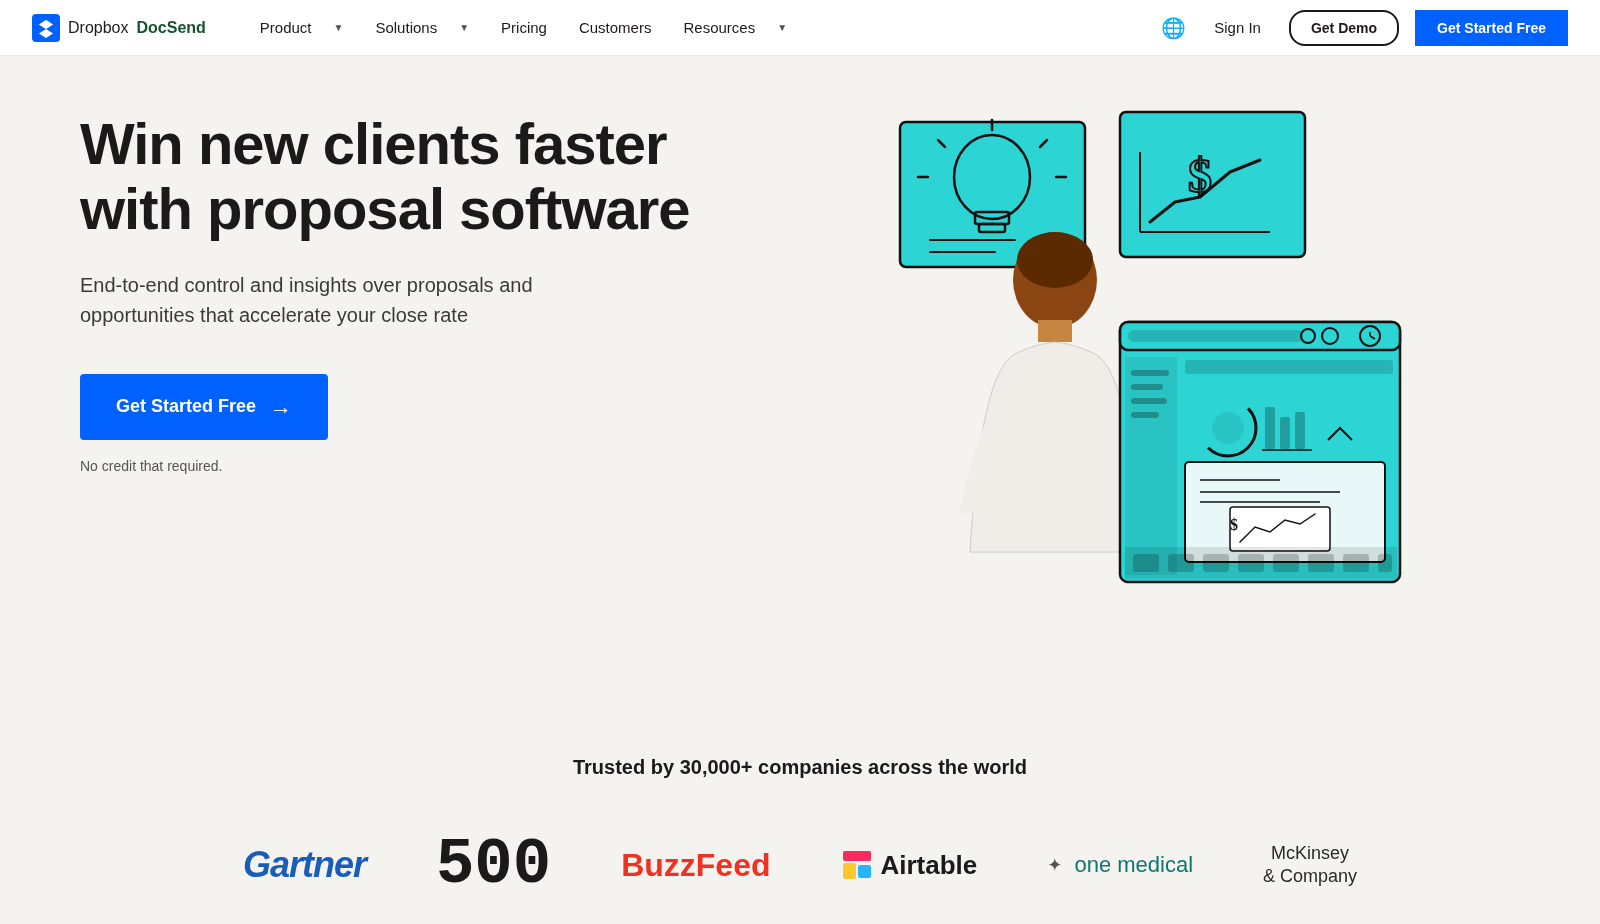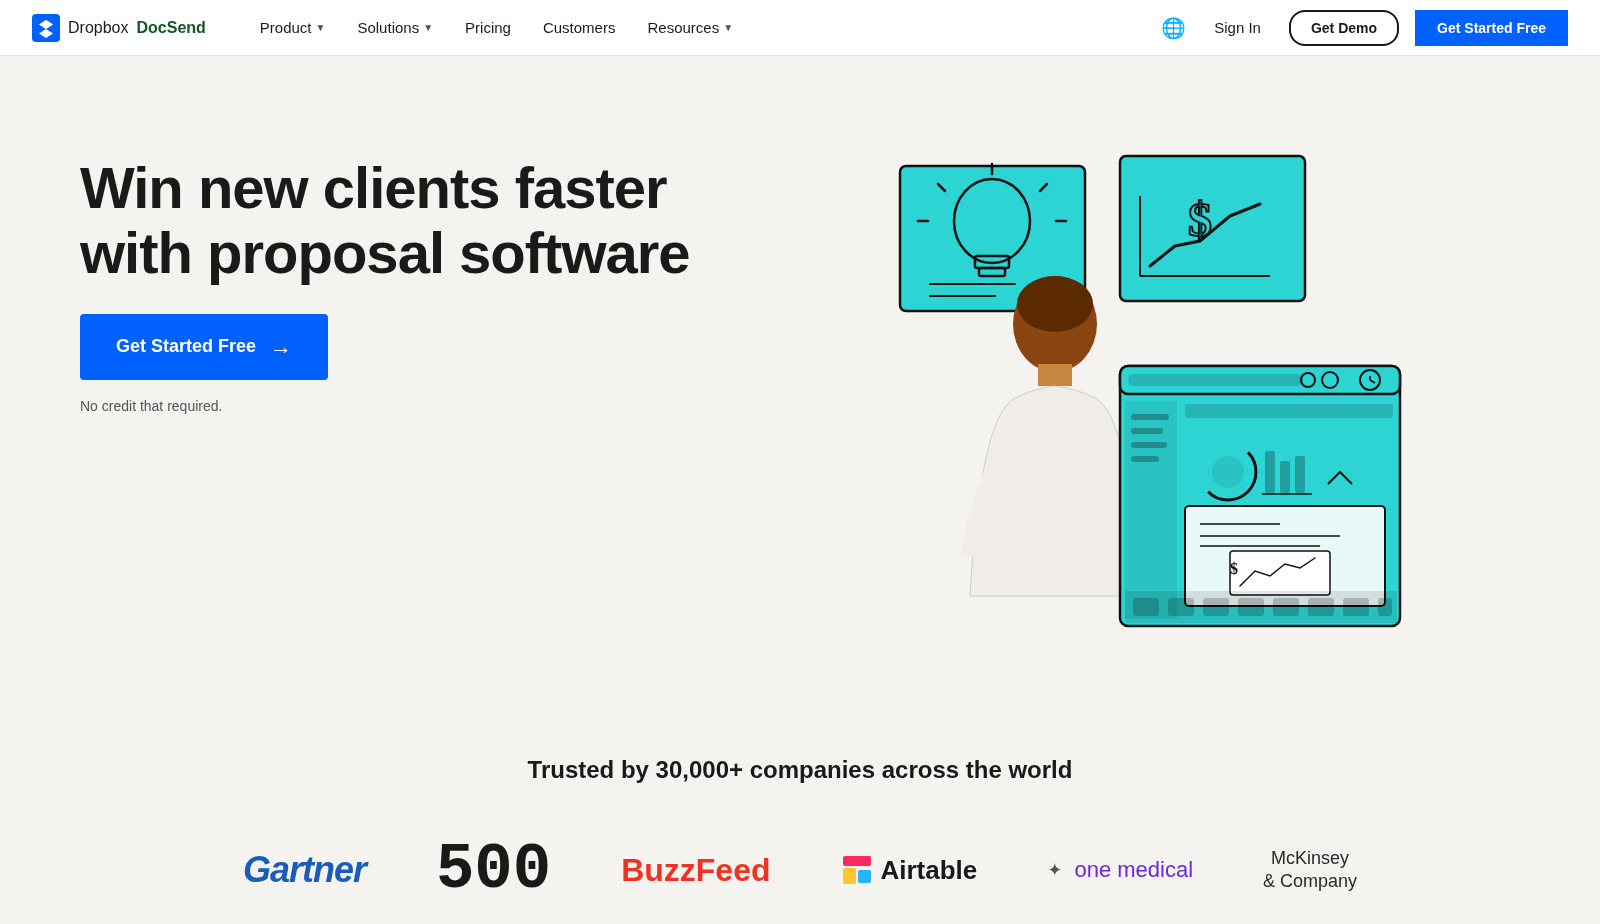--- a/index.html
+++ b/index.html
@@ -39,21 +39,21 @@
     }
     .nav-links {
       display: flex;
       align-items: center;
       gap: 4px;
       flex: 1;
     }
     .nav-item {
       display: flex;
       align-items: center;
-      gap: 4px;
+      gap: 22px;
       padding: 8px 14px;
       font-size: 15px;
       color: #1e1919;
       cursor: pointer;
       text-decoration: none;
       white-space: nowrap;
     }
     .nav-chevron {
       font-size: 10px;
       color: #555;
@@ -98,21 +98,21 @@
       font-weight: 600;
       padding: 10px 22px;
       border: none;
       cursor: pointer;
       white-space: nowrap;
     }
 
     
     .hero {
       background: #f5f3ef;
-      padding: 80px 80px 60px 80px;
+      padding: 36px 80px 60px 80px;
       display: flex;
       align-items: flex-start;
       justify-content: space-between;
       min-height: 640px;
     }
     .hero-left {
       max-width: 620px;
       padding-top: 20px;
     }
     .hero-title {
@@ -170,21 +170,21 @@
       height: 500px;
     }
 
     
     .trusted-section {
       background: #f5f3ef;
       padding: 60px 80px 80px 80px;
       text-align: center;
     }
     .trusted-title {
-      font-size: 24px;
+      font-size: 20px;
       font-weight: 700;
       color: #1a1a1a;
       margin-bottom: 50px;
     }
     .logos-row {
       display: flex;
       align-items: center;
       justify-content: center;
       gap: 70px;
       flex-wrap: wrap;
@@ -213,21 +213,21 @@
       color: #ee3322;
       font-family: 'Arial Black', sans-serif;
     }
     .logo-airtable {
       font-size: 26px;
       font-weight: 600;
       color: #1a1a1a;
     }
     .logo-one-medical {
       font-size: 22px;
-      color: #6d28d9;
+      color: #0f766e;
     }
     .logo-mckinsey {
       font-size: 18px;
       font-weight: 500;
       color: #2a2a2a;
       text-align: center;
       line-height: 1.3;
     }
   </style>
 </head>
@@ -269,20 +269,21 @@
     <button class="globe-btn" title="Language">🌐</button>
     <button class="signin-btn">Sign In</button>
     <button class="get-demo-btn">Get Demo</button>
     <button class="get-started-nav-btn">Get Started Free</button>
   </div>
 </nav>
 
 <section class="hero">
   <div class="hero-left">
     <h1 class="hero-title">Win new clients faster with proposal software</h1>
+    <p class="hero-subtitle">End-to-end control and insights over proposals and opportunities that accelerate your close rate</p>
     <a class="hero-cta-btn" href="#">
       <span>Get Started Free</span>
       <span class="hero-cta-arrow">→</span>
     </a>
     <p class="no-credit">No credit that required.</p>
   </div>
 
   <div class="hero-right">
 
     <svg class="illustration-svg" viewBox="0 0 580 500" fill="none" xmlns="http://www.w3.org/2000/svg">

